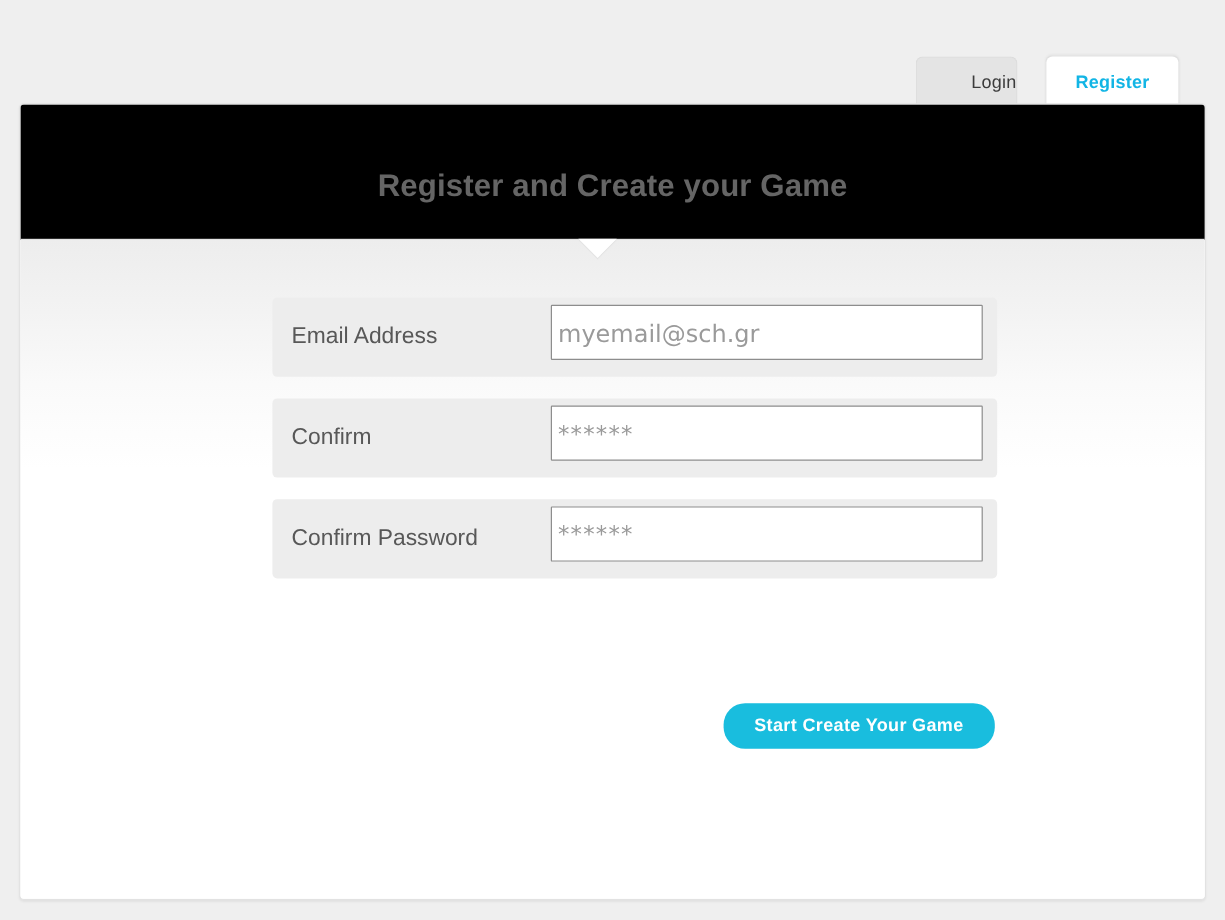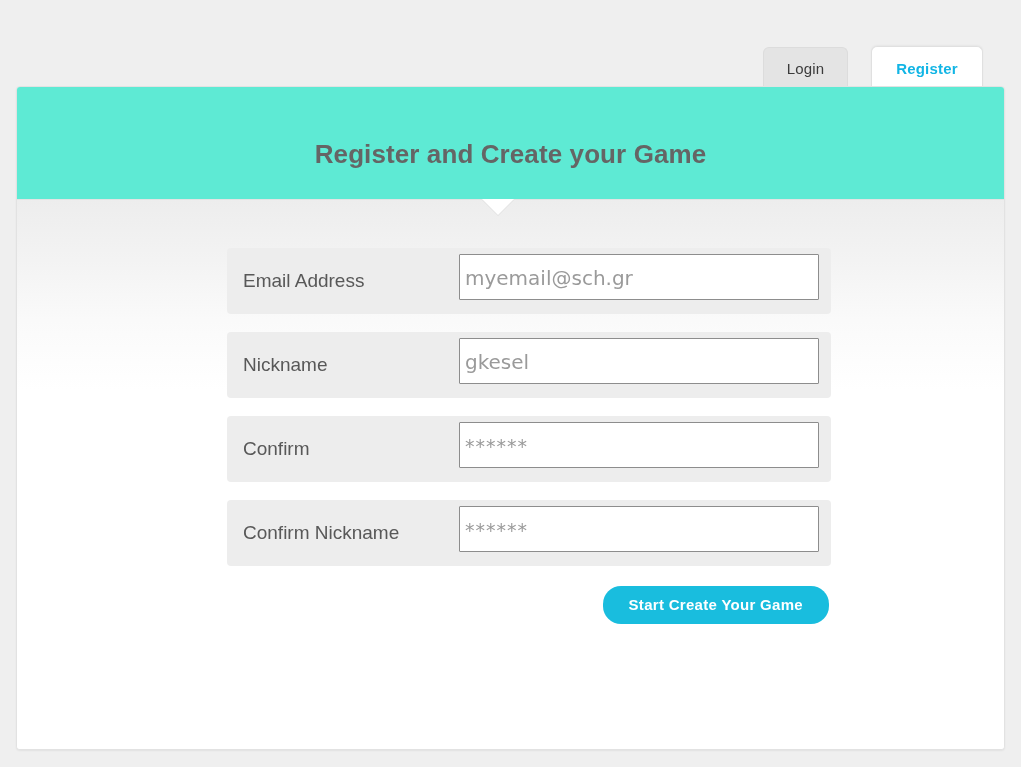--- a/index.html
+++ b/index.html
@@ -36,20 +36,21 @@
     letter-spacing: 0.2px;
     user-select: none;
   }
   .tab-login {
     left: 763px;
     width: 85px;
     background: #e4e4e4;
     color: #3b3b3b;
     border: 1px solid #dcdcdc;
     border-bottom: none;
+    justify-content: flex-end;
   }
   .tab-register {
     left: 871px;
     width: 112px;
     top: 46px;
     height: 43px;
     background: #ffffff;
     color: #12b5e5;
     font-weight: bold;
     border: 1px solid #e0e0e0;
@@ -68,21 +69,21 @@
     border: 1px solid #e2e2e2;
     border-radius: 4px;
     box-sizing: border-box;
     box-shadow: 0 1px 2px rgba(0,0,0,0.06);
     overflow: hidden;
   }
 
   .card-header {
     position: relative;
     height: 112px;
-    background: #5eead4;
+    background: #000000;
     border-bottom: 1px solid #e4e4e4;
   }
   .page-title {
     position: absolute;
     left: 0;
     right: 0;
     top: 52px;
     text-align: center;
     font-size: 26px;
     font-weight: bold;
@@ -203,32 +204,28 @@
 
   <div class="card-body">
 
     <div class="form">
 
       <div class="form-row">
         <div class="row-label">Email Address</div>
         <input class="row-input" type="text" placeholder="myemail@sch.gr" style="">
       </div>
 
-      <div class="form-row">
-        <div class="row-label">Nickname</div>
-        <input class="row-input" type="text" placeholder="gkesel" style="">
-      </div>
 
       <div class="form-row">
         <div class="row-label">Confirm</div>
         <input class="row-input pw" type="text" placeholder="******" style="">
       </div>
 
       <div class="form-row">
-        <div class="row-label">Confirm Nickname</div>
+        <div class="row-label">Confirm Password</div>
         <input class="row-input pw" type="text" placeholder="******" style="">
       </div>
 
     </div>
 
     <div class="submit-wrap">
       <button class="submit-btn">Start Create Your Game</button>
     </div>
 
   </div>

